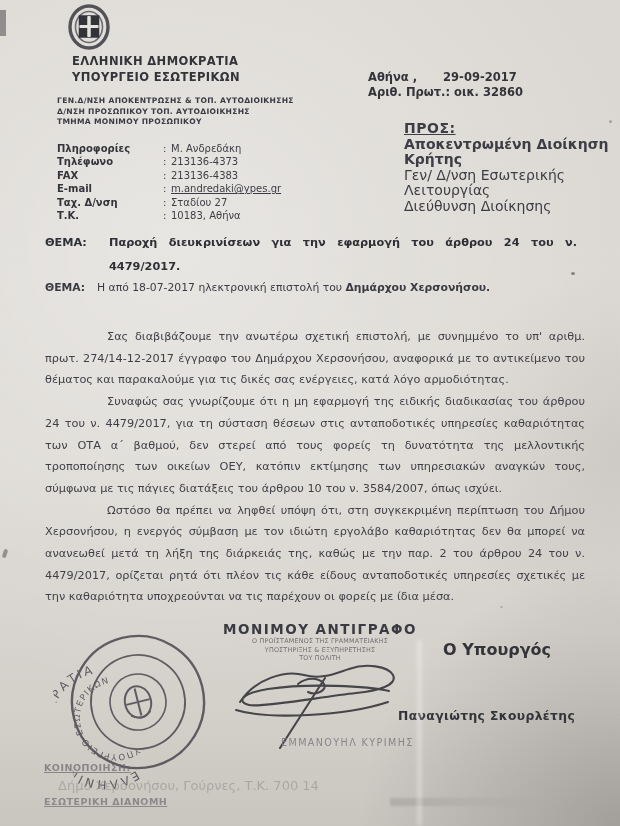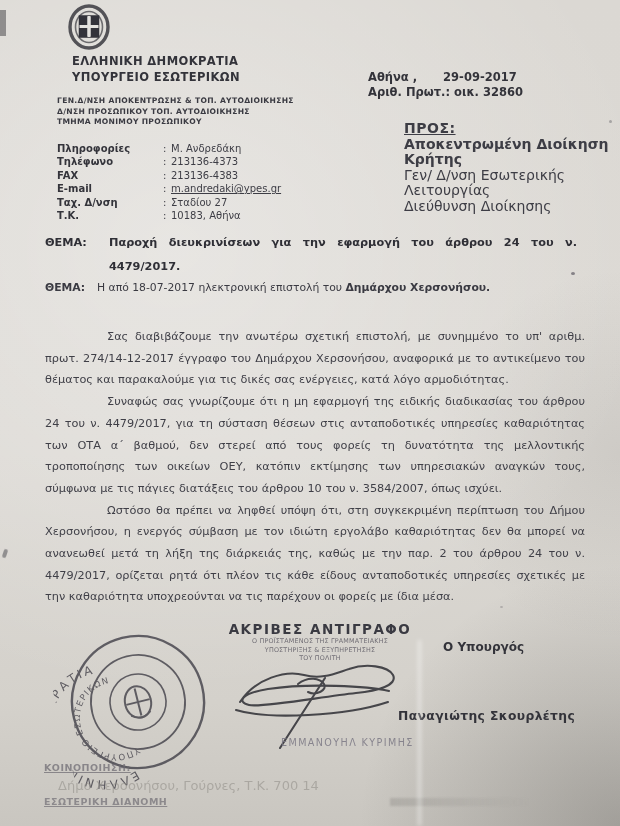--- a/index.html
+++ b/index.html
@@ -38,21 +38,21 @@
   .reference .lbl{flex:0 0 52px;font-weight:bold;}
   .reference .bold{font-weight:bold;}
   
   .body-text{left:45px;top:326px;width:540px;font-size:11.3px;color:#3f3f47;}
   .body-text p{margin:0;line-height:21.7px;text-align:justify;text-indent:62px;}
   .body-text p + p{}
   
   .cert{left:222px;top:621px;width:196px;text-align:center;}
   .cert .title{font-size:13.5px;font-weight:bold;letter-spacing:1.5px;color:#3a3a42;}
   .cert .sub{font-size:6.4px;line-height:8.6px;color:#5d5a64;opacity:.85;filter:blur(.2px);letter-spacing:.2px;}
-  .minister-title{left:443px;top:640px;font-size:12px;font-weight:bold;color:#33333a;}
+  .minister-title{left:443px;top:640px;font-size:16px;font-weight:bold;color:#33333a;}
   .minister-name{left:398px;top:709px;font-size:12.3px;font-weight:bold;color:#33333a;letter-spacing:.4px;}
   .certifier-name{left:281px;top:737px;font-size:9.6px;letter-spacing:1.4px;color:#7b7884;opacity:.85;filter:blur(.3px);}
   
   .cc-label{left:44px;top:762px;font-size:9.5px;font-weight:bold;text-decoration:underline;color:#6b6870;opacity:.7;filter:blur(.35px);letter-spacing:.5px;}
   .cc-line{left:58px;top:778px;font-size:13px;color:#8f8c86;opacity:.55;filter:blur(.55px);text-align:center;}
   .internal-label{left:44px;top:796px;font-size:9.5px;font-weight:bold;text-decoration:underline;color:#6b6870;opacity:.65;filter:blur(.4px);letter-spacing:.5px;}
   .smudge-right{left:390px;top:798px;width:140px;height:8px;background:linear-gradient(90deg,rgba(110,108,104,.25),rgba(110,108,104,.08) 60%,transparent);filter:blur(1px);}
   
   .speck{position:absolute;background:#55525a;border-radius:50%;}
   .mark-topleft{left:0;top:10px;width:6px;height:26px;background:rgba(45,45,48,.45);filter:blur(.6px);}
@@ -145,21 +145,21 @@
     <span><span>Η από 18-07-2017 ηλεκτρονική επιστολή του </span><span class="bold">Δημάρχου Χερσονήσου.</span></span>
   </div>
 
   <div class="abs body-text">
     <p>Σας διαβιβάζουμε την ανωτέρω σχετική επιστολή, με συνημμένο το υπ' αριθμ. πρωτ. 274/14-12-2017 έγγραφο του Δημάρχου Χερσονήσου, αναφορικά με το αντικείμενο του θέματος και παρακαλούμε για τις δικές σας ενέργειες, κατά λόγο αρμοδιότητας.</p>
     <p>Συναφώς σας γνωρίζουμε ότι η μη εφαρμογή της ειδικής διαδικασίας του άρθρου 24 του ν. 4479/2017, για τη σύσταση θέσεων στις ανταποδοτικές υπηρεσίες καθαριότητας των ΟΤΑ α΄ βαθμού, δεν στερεί από τους φορείς τη δυνατότητα της μελλοντικής τροποποίησης των οικείων ΟΕΥ, κατόπιν εκτίμησης των υπηρεσιακών αναγκών τους, σύμφωνα με τις πάγιες διατάξεις του άρθρου 10 του ν. 3584/2007, όπως ισχύει.</p>
     <p>Ωστόσο θα πρέπει να ληφθεί υπόψη ότι, στη συγκεκριμένη περίπτωση του Δήμου Χερσονήσου, η ενεργός σύμβαση με τον ιδιώτη εργολάβο καθαριότητας δεν θα μπορεί να ανανεωθεί μετά τη λήξη της διάρκειάς της, καθώς με την παρ. 2 του άρθρου 24 του ν. 4479/2017, ορίζεται ρητά ότι πλέον τις κάθε είδους ανταποδοτικές υπηρεσίες σχετικές με την καθαριότητα υποχρεούνται να τις παρέχουν οι φορείς με ίδια μέσα.</p>
   </div>
 
   <div class="abs cert">
-    <div class="title">ΑΚΡΙΒΕΣ ΑΝΤΙΓΡΑΦΟ</div>
+    <div class="title">ΜΟΝΙΜΟΥ ΑΝΤΙΓΡΑΦΟ</div>
     <div class="sub">Ο ΠΡΟΪΣΤΑΜΕΝΟΣ ΤΗΣ ΓΡΑΜΜΑΤΕΙΑΚΗΣ</div>
     <div class="sub">ΥΠΟΣΤΗΡΙΞΗΣ &amp; ΕΞΥΠΗΡΕΤΗΣΗΣ</div>
     <div class="sub">ΤΟΥ ΠΟΛΙΤΗ</div>
   </div>
 
   <div class="abs minister-title">Ο Υπουργός</div>
   <div class="abs minister-name">Παναγιώτης Σκουρλέτης</div>
 
   <svg class="abs" style="left:228px;top:658px;" width="195" height="95" viewBox="0 0 195 95">
     <g fill="none" stroke="#2e2e34" stroke-width="2.1" stroke-linecap="round" opacity=".85">

